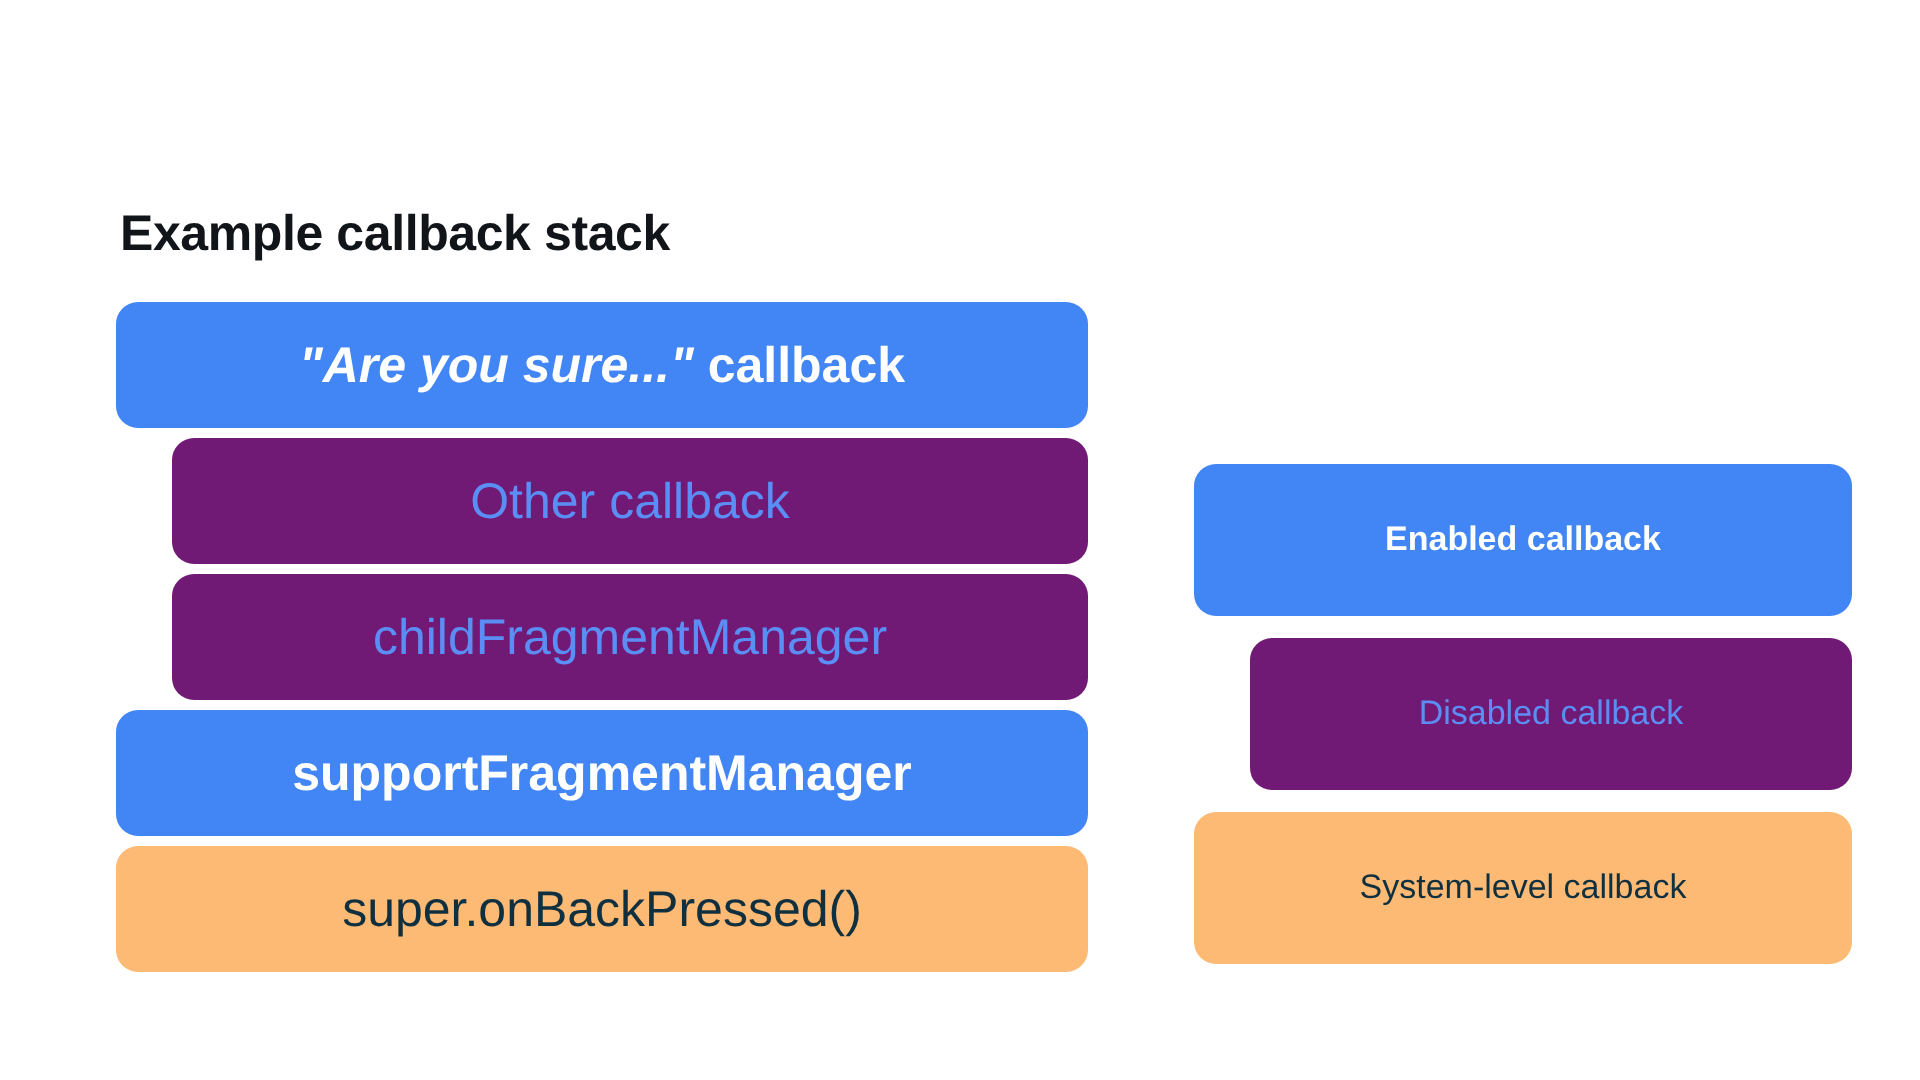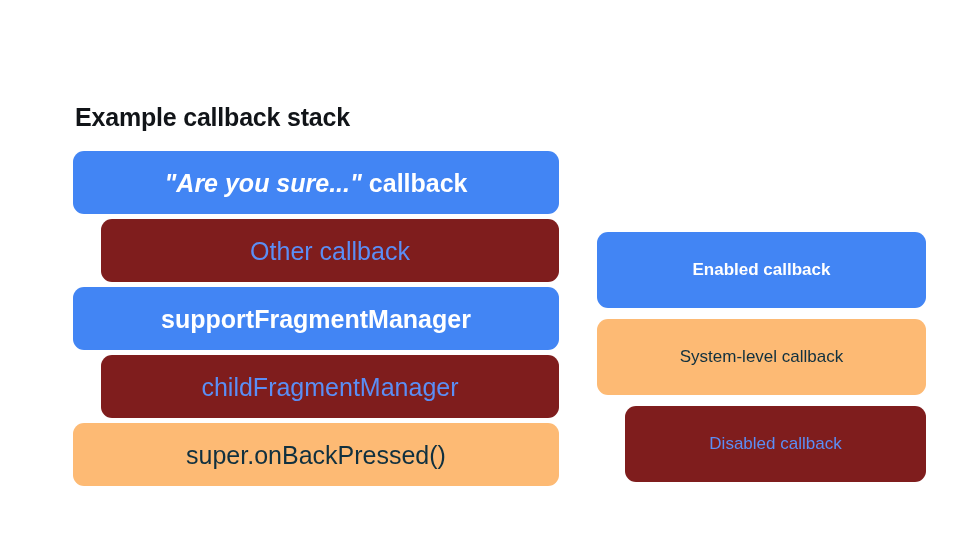--- a/index.html
+++ b/index.html
@@ -11,21 +11,21 @@
     height: 540px;
     background: #ffffff;
     font-family: "Liberation Sans", sans-serif;
     overflow: hidden;
     position: relative;
   }
 
   
   #stack-section {
     position: absolute;
-    left: 73px;
+    left: 58px;
     top: 101px;
     width: 486px;
   }
   #stack-title {
     font-size: 25px;
     font-weight: bold;
     color: #111418;
     letter-spacing: -0.2px;
     line-height: 32px;
     margin: 0 0 18px 2px;
@@ -84,21 +84,21 @@
   .state-enabled {
     background: #4285f4;
   }
   .state-enabled .bar-label,
   .state-enabled .key-label {
     color: #ffffff;
     font-weight: bold;
   }
 
   .state-disabled {
-    background: #7f1d1d;
+    background: #701a75;
     margin-left: 28px;
   }
   .state-disabled .bar-label,
   .state-disabled .key-label {
     color: #5b8ef5;
     font-weight: normal;
   }
 
   .state-system {
     background: #fdba74;
@@ -123,42 +123,42 @@
   <div id="stack-title">Example callback stack</div>
 
   <div class="stack-bar state-enabled">
     <span class="bar-label"><span class="quoted">"Are you sure..."</span><span> callback</span></span>
   </div>
 
   <div class="stack-bar state-disabled">
     <span class="bar-label">Other callback</span>
   </div>
 
+  <div class="stack-bar state-disabled">
+    <span class="bar-label">childFragmentManager</span>
+  </div>
+
   <div class="stack-bar state-enabled">
     <span class="bar-label">supportFragmentManager</span>
-  </div>
-
-  <div class="stack-bar state-disabled">
-    <span class="bar-label">childFragmentManager</span>
   </div>
 
   <div class="stack-bar state-system">
     <span class="bar-label">super.onBackPressed()</span>
   </div>
 
 </div>
 
 <div id="key-section">
 
 
   <div class="key-item state-enabled">
     <span class="key-label">Enabled callback</span>
   </div>
 
+  <div class="key-item state-disabled">
+    <span class="key-label">Disabled callback</span>
+  </div>
+
   <div class="key-item state-system">
     <span class="key-label">System-level callback</span>
-  </div>
-
-  <div class="key-item state-disabled">
-    <span class="key-label">Disabled callback</span>
   </div>
 
 </div>
 
 </body></html>

